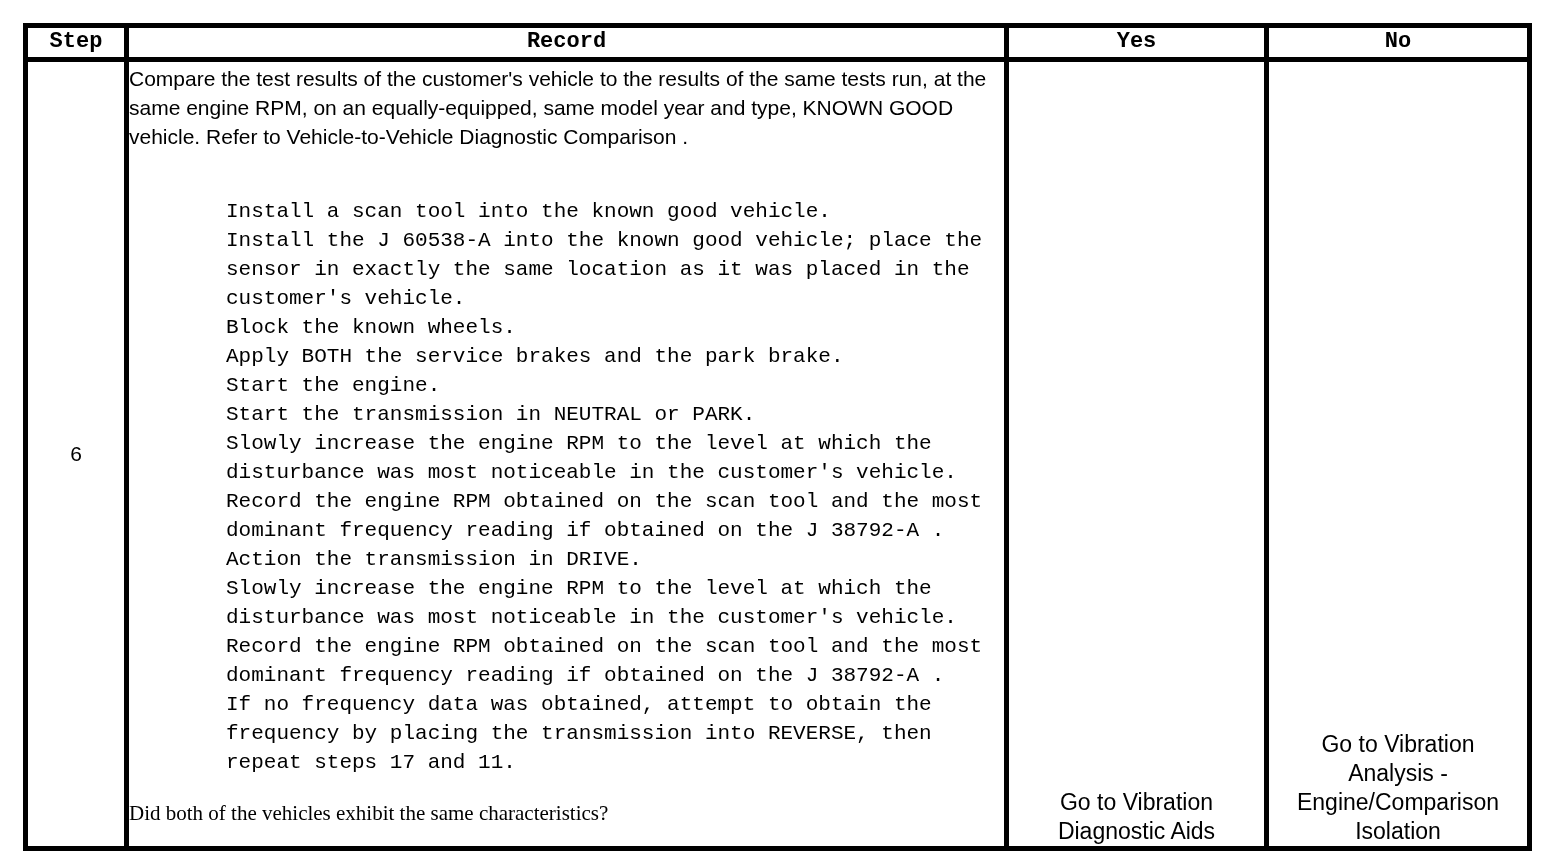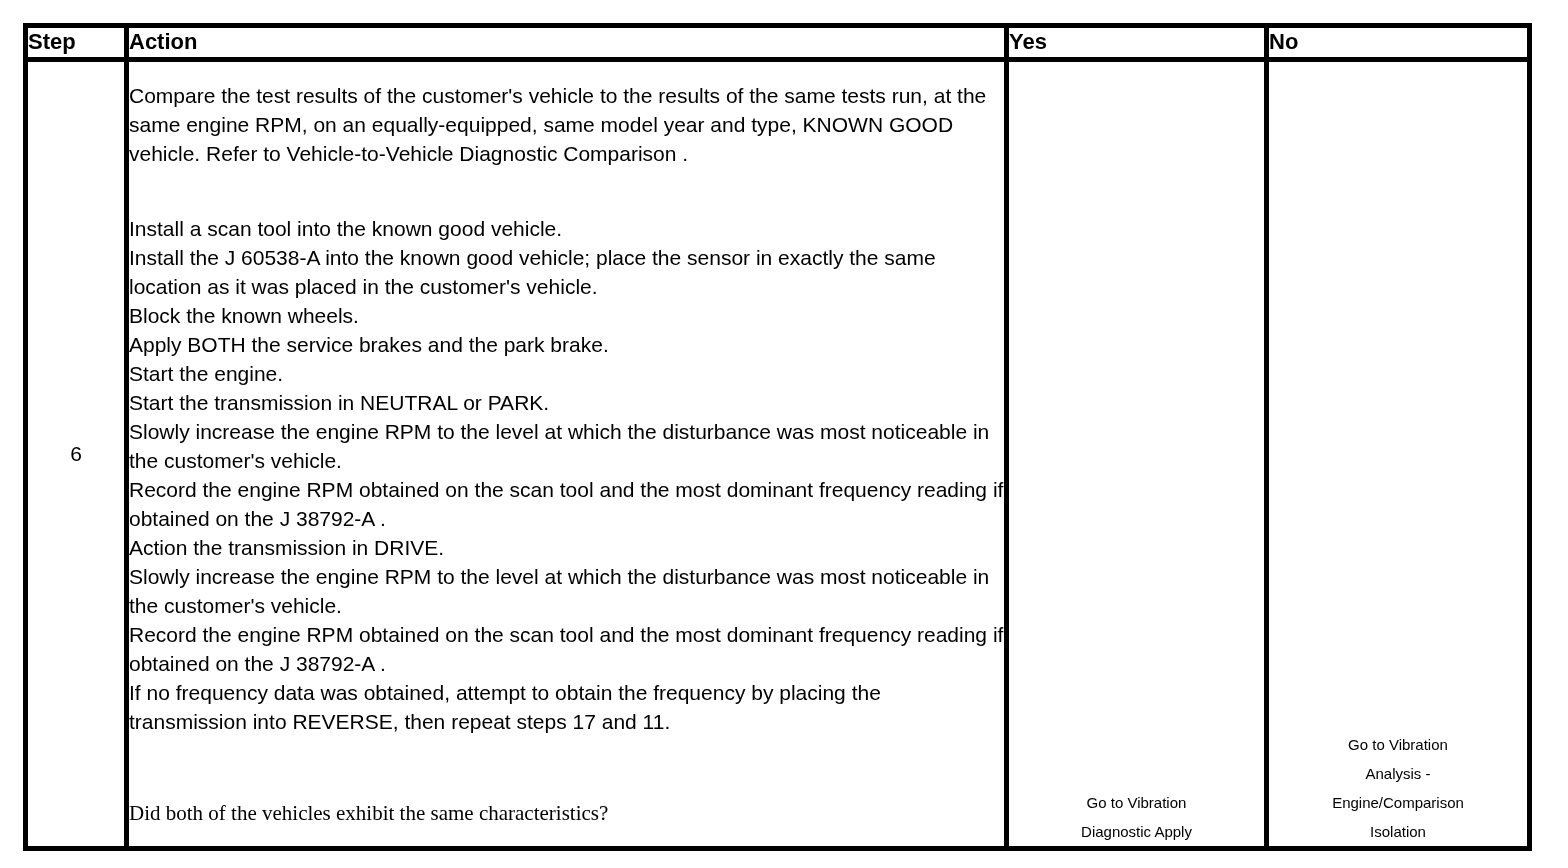--- a/index.html
+++ b/index.html
@@ -26,77 +26,80 @@
   }
   table.diag th,
   table.diag td {
     border: 5px solid #000000;
     padding: 0;
   }
   table.diag th {
     height: 34px;
     font-size: 22px;
     font-weight: bold;
-    text-align: left;
+    text-align: center;
     vertical-align: middle;
     line-height: 1.1;
+    font-family: Liberation Mono, monospace;
   }
   td.step-cell {
     text-align: center;
     vertical-align: middle;
     font-size: 21px;
   }
   td.action-cell {
     vertical-align: top;
     padding: 6px 6px 6px 6px;
     font-size: 21px;
     line-height: 29px;
   }
   .action-flex {
     display: flex;
     flex-direction: column;
     height: 766px;
     overflow: hidden;
   }
   .action-intro {
     margin: 0;
-    padding-top: 19px;
+    padding-top: 2px;
   }
   .substep-list {
     margin-top: 46px;
+    margin-left: 97px;
+    font-family: Liberation Mono, monospace;
   }
   .substep { margin: 0; }
   .action-question {
     margin-top: auto;
     margin-bottom: 0;
     font-family: Liberation Serif, serif;
   }
   td.answer-cell {
     vertical-align: bottom;
     text-align: center;
-    font-size: 15px;
+    font-size: 23px;
     line-height: 29px;
     padding-bottom: 6px;
   }
 </style>
 </head>
 <body>
 
 <div class="table-wrap">
   <table class="diag">
     <colgroup>
       <col style="width:101px">
       <col style="width:880px">
       <col style="width:260px">
       <col style="width:263px">
     </colgroup>
     <thead>
       <tr>
         <th>Step</th>
-        <th>Action</th>
+        <th>Record</th>
         <th>Yes</th>
         <th>No</th>
       </tr>
     </thead>
     <tbody>
       <tr>
         <td class="step-cell">
           <span>6</span>
         </td>
         <td class="action-cell">
@@ -115,21 +118,21 @@
               <div class="substep">Slowly increase the engine RPM to the level at which the disturbance was most noticeable in the customer's vehicle.</div>
               <div class="substep">Record the engine RPM obtained on the scan tool and the most dominant frequency reading if obtained on the J 38792-A .</div>
               <div class="substep">If no frequency data was obtained, attempt to obtain the frequency by placing the transmission into REVERSE, then repeat steps 17 and 11.</div>
             </div>
             <p class="action-question">Did both of the vehicles exhibit the same characteristics?</p>
           </div>
         </td>
         <td class="answer-cell">
           <div>
             <div>Go to Vibration</div>
-            <div>Diagnostic Apply</div>
+            <div>Diagnostic Aids</div>
           </div>
         </td>
         <td class="answer-cell">
           <div>
             <div>Go to Vibration</div>
             <div>Analysis -</div>
             <div>Engine/Comparison</div>
             <div>Isolation</div>
           </div>
         </td>

